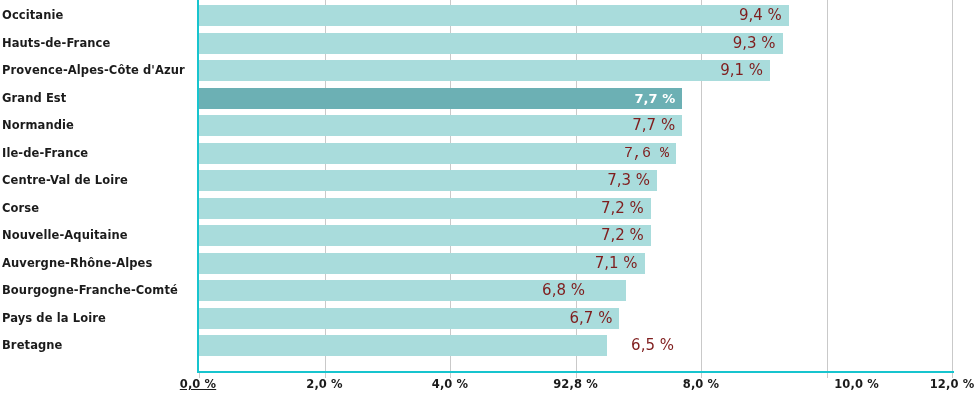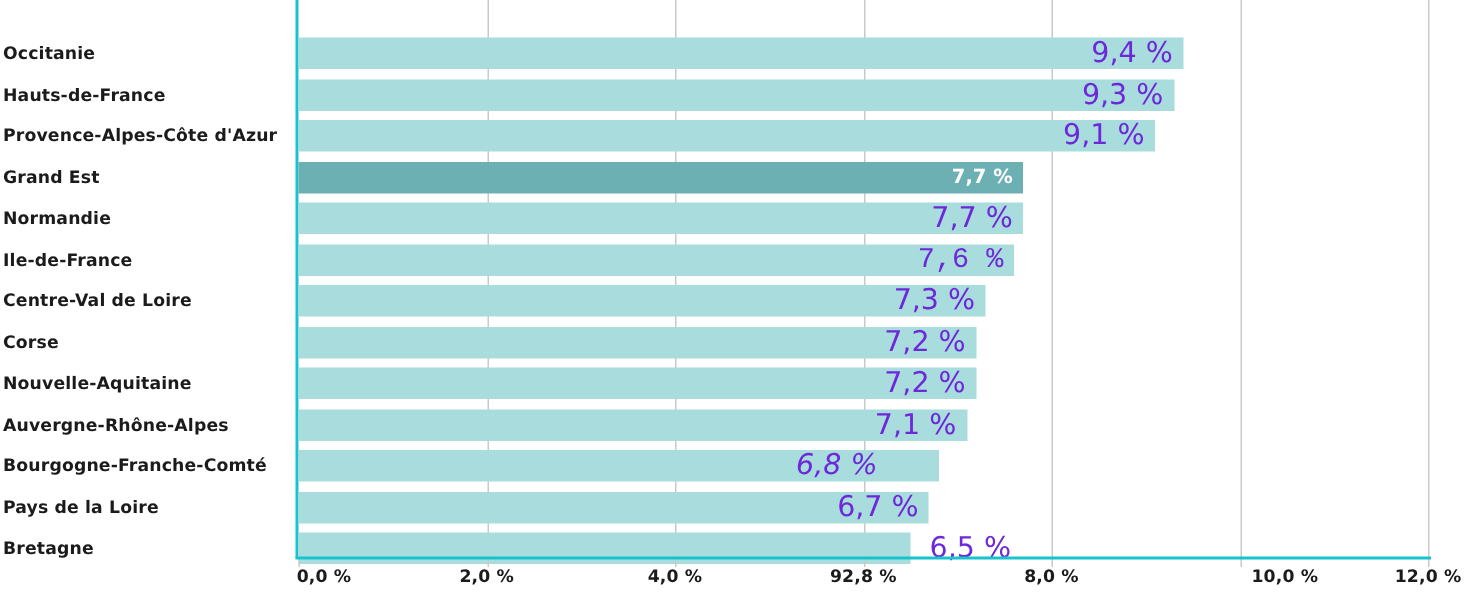--- a/index.html
+++ b/index.html
@@ -62,21 +62,20 @@
     z-index: 3;
   }
 
   
   .row {
     position: absolute;
     left: 0;
     width: 980px;
     height: 21px;
     z-index: 2;
-    margin-top: 20px;
   }
   .row-label {
     position: absolute;
     left: 2px;
     top: 0;
     height: 21px;
     line-height: 21px;
     font-size: 11.5px;
     font-weight: bold;
     color: #1b1b1b;
@@ -98,22 +97,22 @@
   }
   .bar.highlight {
     background: #6cb0b4;
   }
   .bar-value {
     position: absolute;
     top: 0;
     height: 21px;
     line-height: 21px;
     right: 7px;
-    font-size: 19px;
-    color: #6d28d9;
+    font-size: 15px;
+    color: #7f1d1d;
     white-space: nowrap;
   }
   .bar-value.highlight {
     color: #ffffff;
     font-weight: bold;
     font-size: 13px;
   }
 
   
   .xtick-label {
@@ -210,21 +209,21 @@
       </div>
       <div class="row" style="top: 252.5px;">
         <div class="row-label">Auvergne-Rhône-Alpes</div>
         <div class="bar-wrap" style="width: 445.525px;">
           <div class="bar" style="width: 445.525px; height: 21px;"></div>
           <div class="bar-value">7,1 %</div>
         </div>
       </div>
       <div class="row" style="top: 280px;">
         <div class="row-label">Bourgogne-Franche-Comté</div>
-        <div class="bar-wrap" style="width: 393px; font-style: italic;">
+        <div class="bar-wrap" style="width: 393px;">
           <div class="bar" style="width: 426.7px; height: 21px;"></div>
           <div class="bar-value">6,8 %</div>
         </div>
       </div>
       <div class="row" style="top: 307.5px;">
         <div class="row-label">Pays de la Loire</div>
         <div class="bar-wrap" style="width: 420.425px;">
           <div class="bar" style="width: 420.425px; height: 21px;"></div>
           <div class="bar-value">6,7 %</div>
         </div>
@@ -235,21 +234,21 @@
           <div class="bar" style="width: 407.875px; height: 21px;"></div>
           <div class="bar-value">6,5 %</div>
         </div>
       </div>
     </div>
 
   <div class="axis-line-x"></div>
 
   <div id="xticks-container">
       <div class="tick-mark" style="left: 199px;"></div>
-      <div class="xtick-label" style="left: 216px;">0,0 %</div>
+      <div class="xtick-label" style="left: 198px; text-decoration: underline;">0,0 %</div>
       <div class="tick-mark" style="left: 324.5px;"></div>
       <div class="xtick-label" style="left: 324.5px;">2,0 %</div>
       <div class="tick-mark" style="left: 450px;"></div>
       <div class="xtick-label" style="left: 450px;">4,0 %</div>
       <div class="tick-mark" style="left: 575.5px;"></div>
       <div class="xtick-label" style="left: 575.5px;">92,8 %</div>
       <div class="tick-mark" style="left: 701px;"></div>
       <div class="xtick-label" style="left: 701px;">8,0 %</div>
       <div class="tick-mark" style="left: 826.5px;"></div>
       <div class="xtick-label" style="left: 826.5px; margin-left: 30px;">10,0 %</div>

